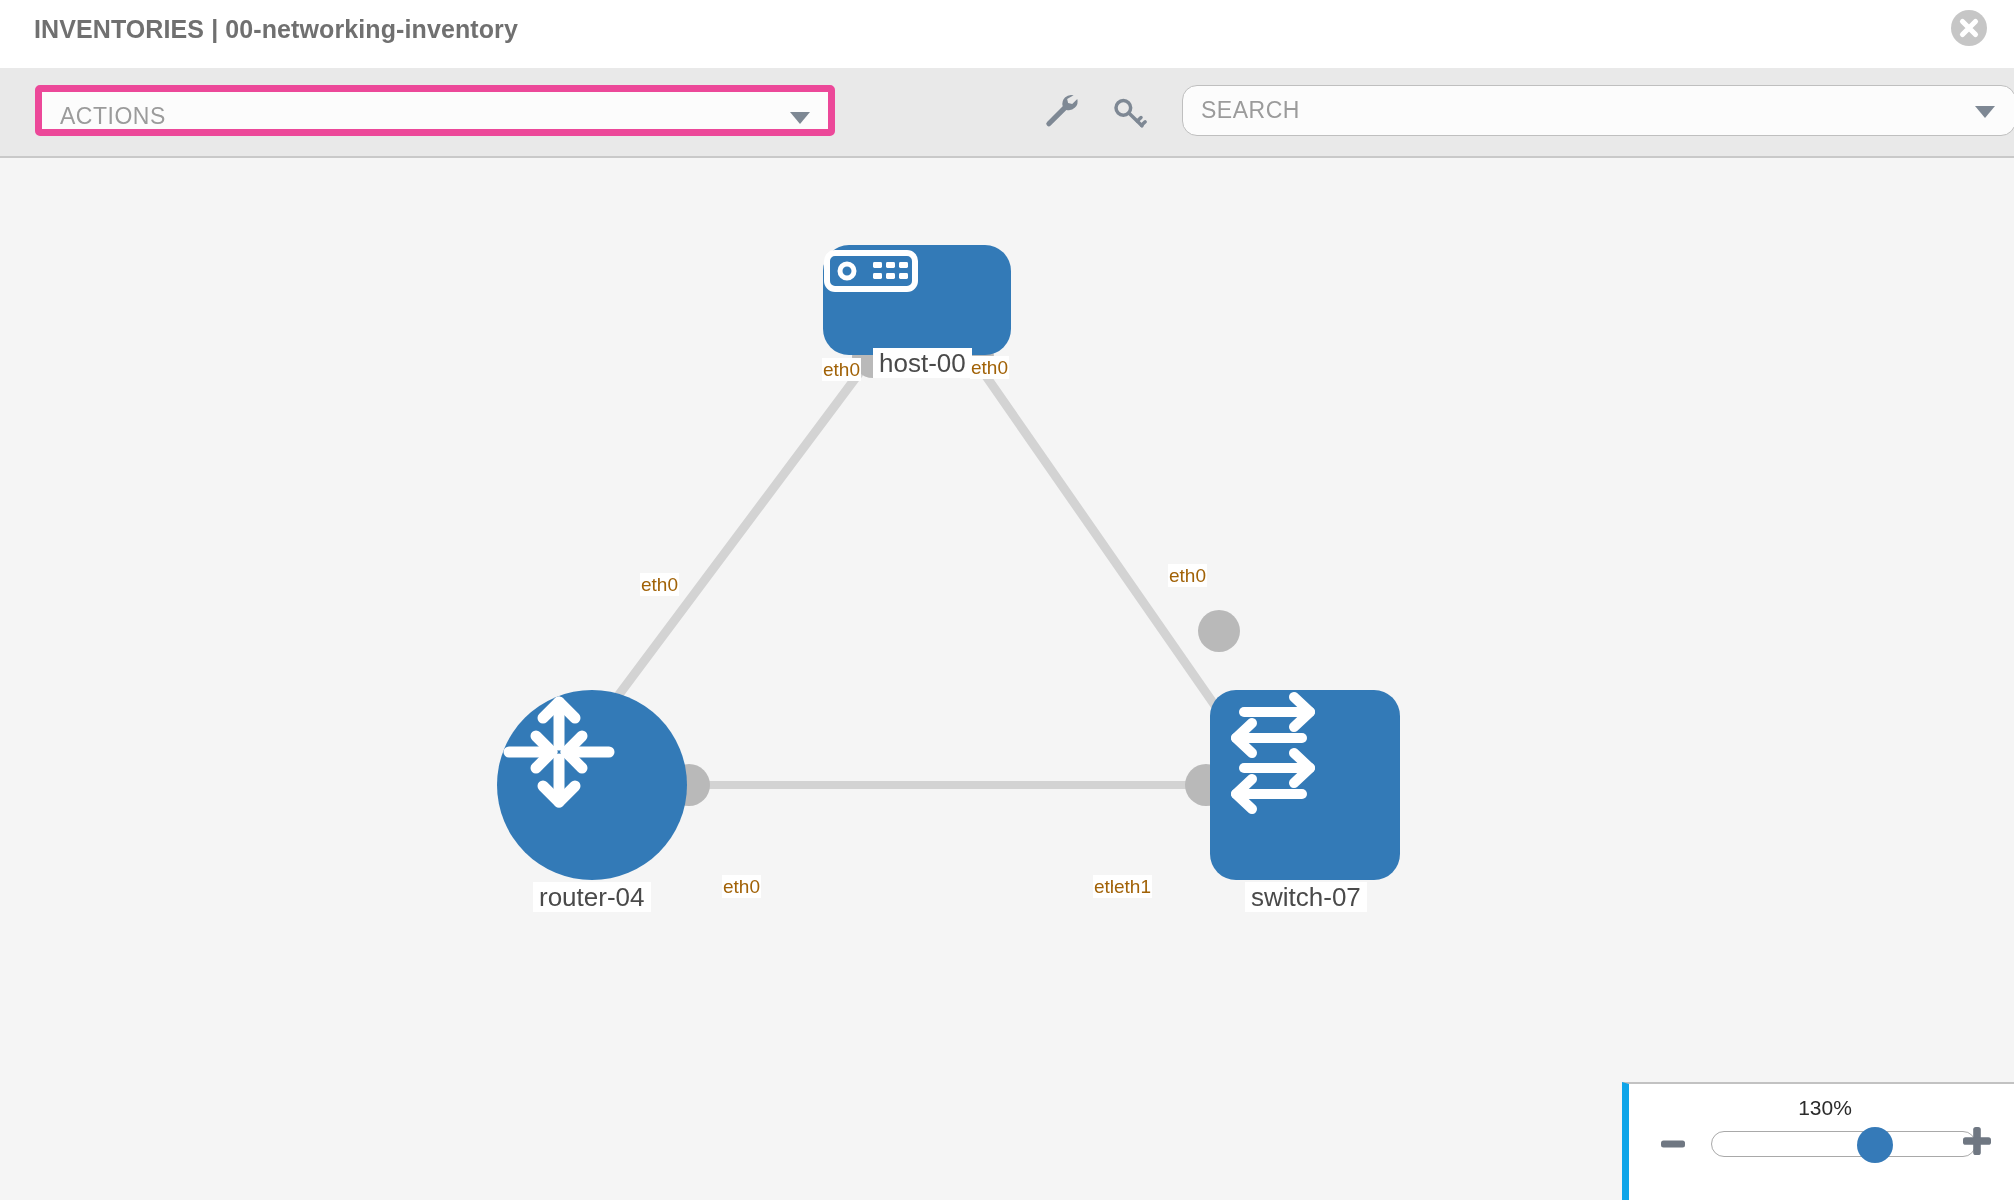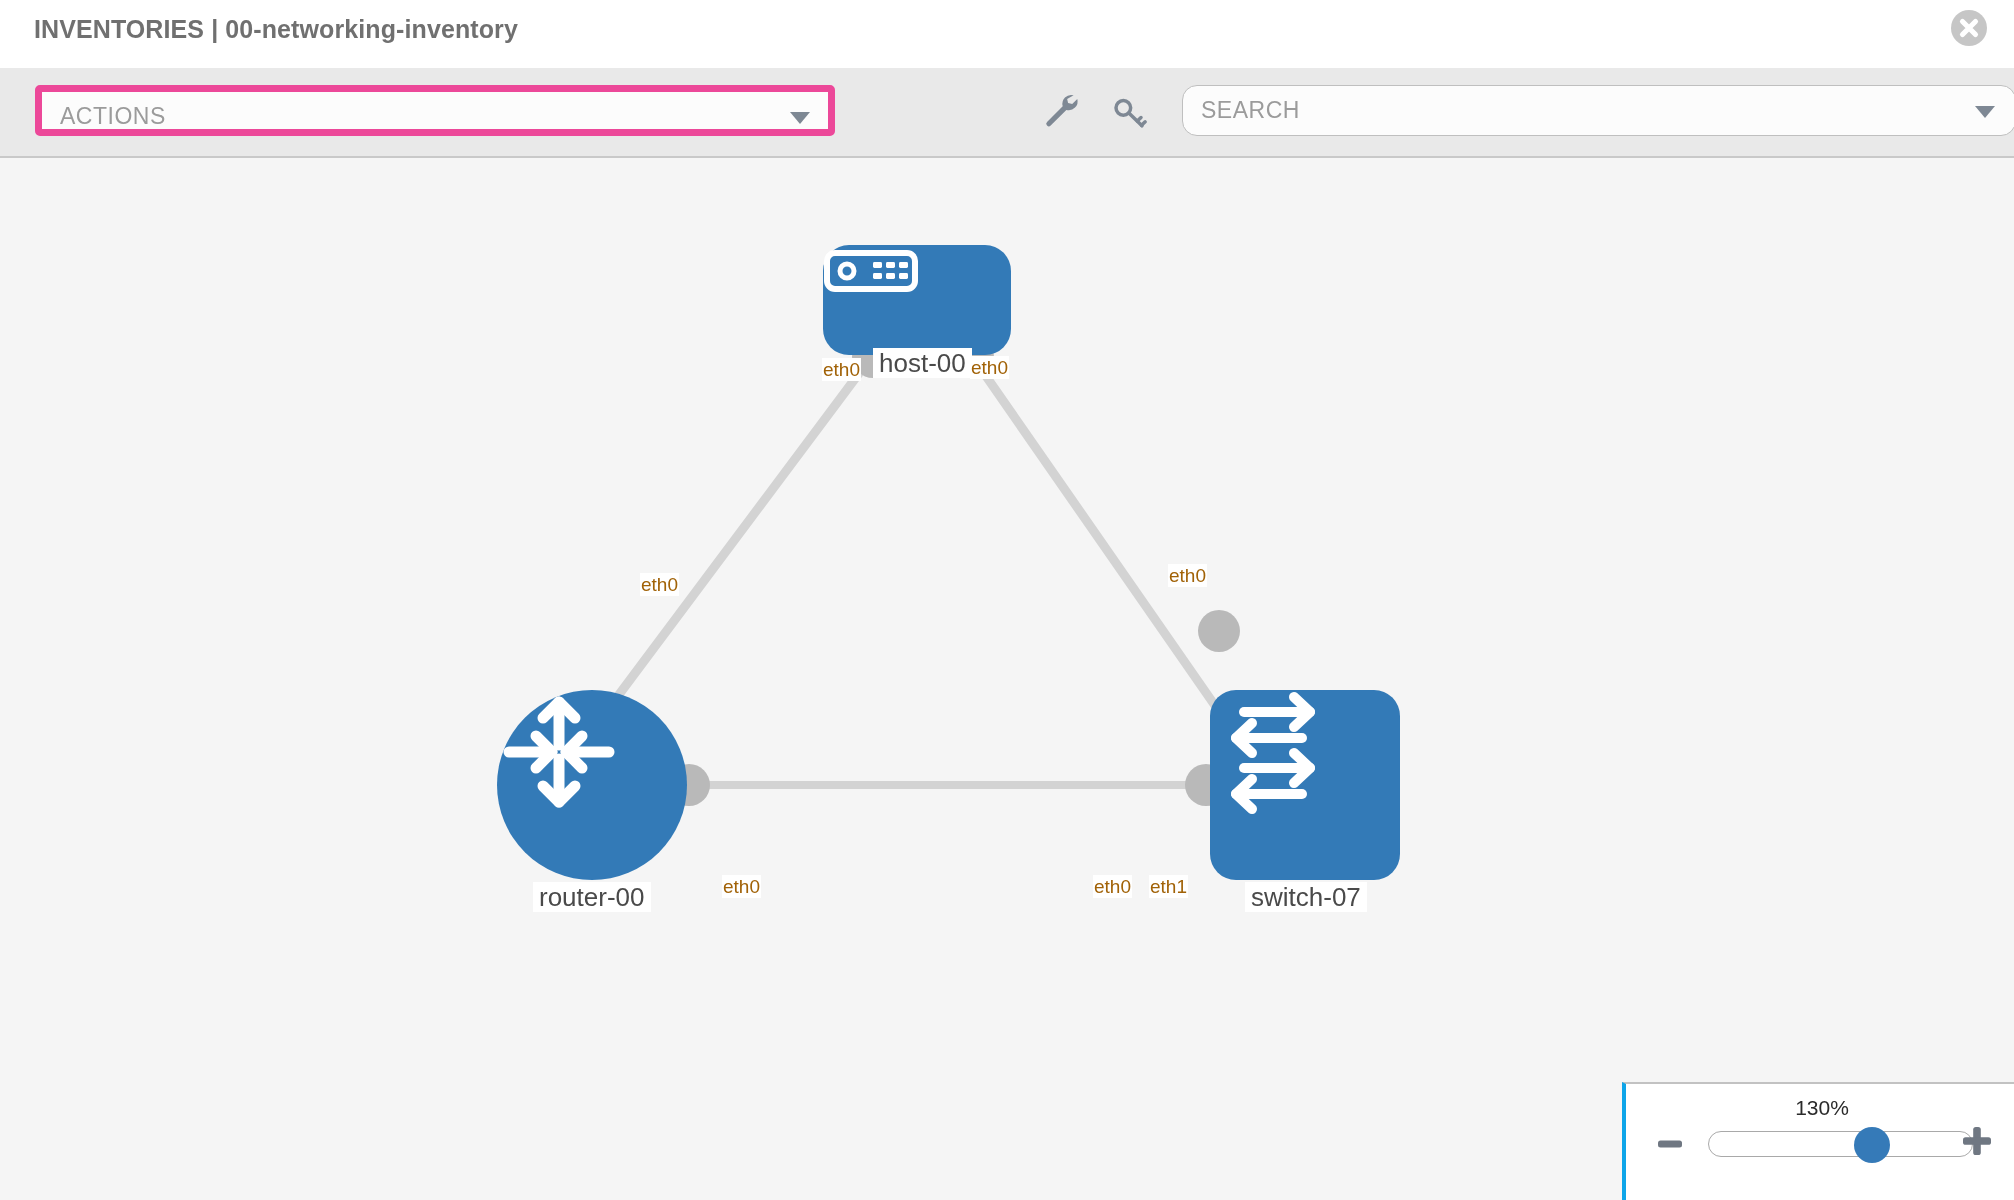--- a/index.html
+++ b/index.html
@@ -151,21 +151,21 @@
     background: #b9b9b9;
   }
 
   
   .zoom-panel {
     position: absolute;
     left: 1622px; top: 1082px;
     width: 392px; height: 118px;
     background: #ffffff;
     border-top: 2px solid #c2c2c2;
-    border-left: 4px solid #0ea5e9;
+    border-left: 7px solid #0ea5e9;
   }
   .zoom-level {
     position: absolute;
     top: 12px; left: 0; width: 392px;
     text-align: center;
     font-size: 21px;
     color: #2b2b2b;
   }
   .zoom-minus, .zoom-plus {
     position: absolute;
@@ -285,21 +285,21 @@
             <polyline points="46,96 62,112 78,96"></polyline>
 
             <line x1="12" y1="62" x2="55" y2="62"></line>
             <polyline points="39,46 55,62 39,78"></polyline>
 
             <line x1="112" y1="62" x2="69" y2="62"></line>
             <polyline points="85,46 69,62 85,78"></polyline>
           </g>
         </svg>
       </div>
-      <div class="node-label" style="left:533px; top:722px;">router-00</div>
+      <div class="node-label" style="left:533px; top:722px;">router-04</div>
     </div>
 
     <div class="node">
       <div class="node-shape" style="left:1210px; top:530px; width:190px; height:190px; border-radius:26px;">
         <svg width="126" height="126" viewBox="0 0 126 126" aria-hidden="true">
           <g stroke="#ffffff" stroke-width="10" stroke-linecap="round" stroke-linejoin="round" fill="none">
 
             <line x1="34" y1="22" x2="100" y2="22"></line>
             <polyline points="84,7 100,22 84,37"></polyline>
 
@@ -316,21 +316,21 @@
       </div>
       <div class="node-label" style="left:1245px; top:722px;">switch-07</div>
     </div>
 
     <div class="edge-label" style="left:822px; top:198px;">eth0</div>
     <div class="edge-label" style="left:970px; top:196px;">eth0</div>
     <div class="edge-label" style="left:640px; top:413px;">eth0</div>
     <div class="edge-label" style="left:1168px; top:404px;">eth0</div>
     <div class="edge-label" style="left:722px; top:715px;">eth0</div>
     <div class="edge-label" style="left:1093px; top:715px;">eth0</div>
-    <div class="edge-label" style="left:1149px; top:715px;">eth1</div>
+    <div class="edge-label" style="left:1113px; top:715px;">eth1</div>
   </div>
 
   <div class="zoom-panel">
     <div class="zoom-level">130%</div>
 
     <div class="zoom-minus">
       <svg width="28" height="28" viewBox="0 0 28 28" aria-hidden="true">
         <rect x="2" y="10.5" width="24" height="7" rx="2.5" fill="#6f7782"></rect>
       </svg>
     </div>

